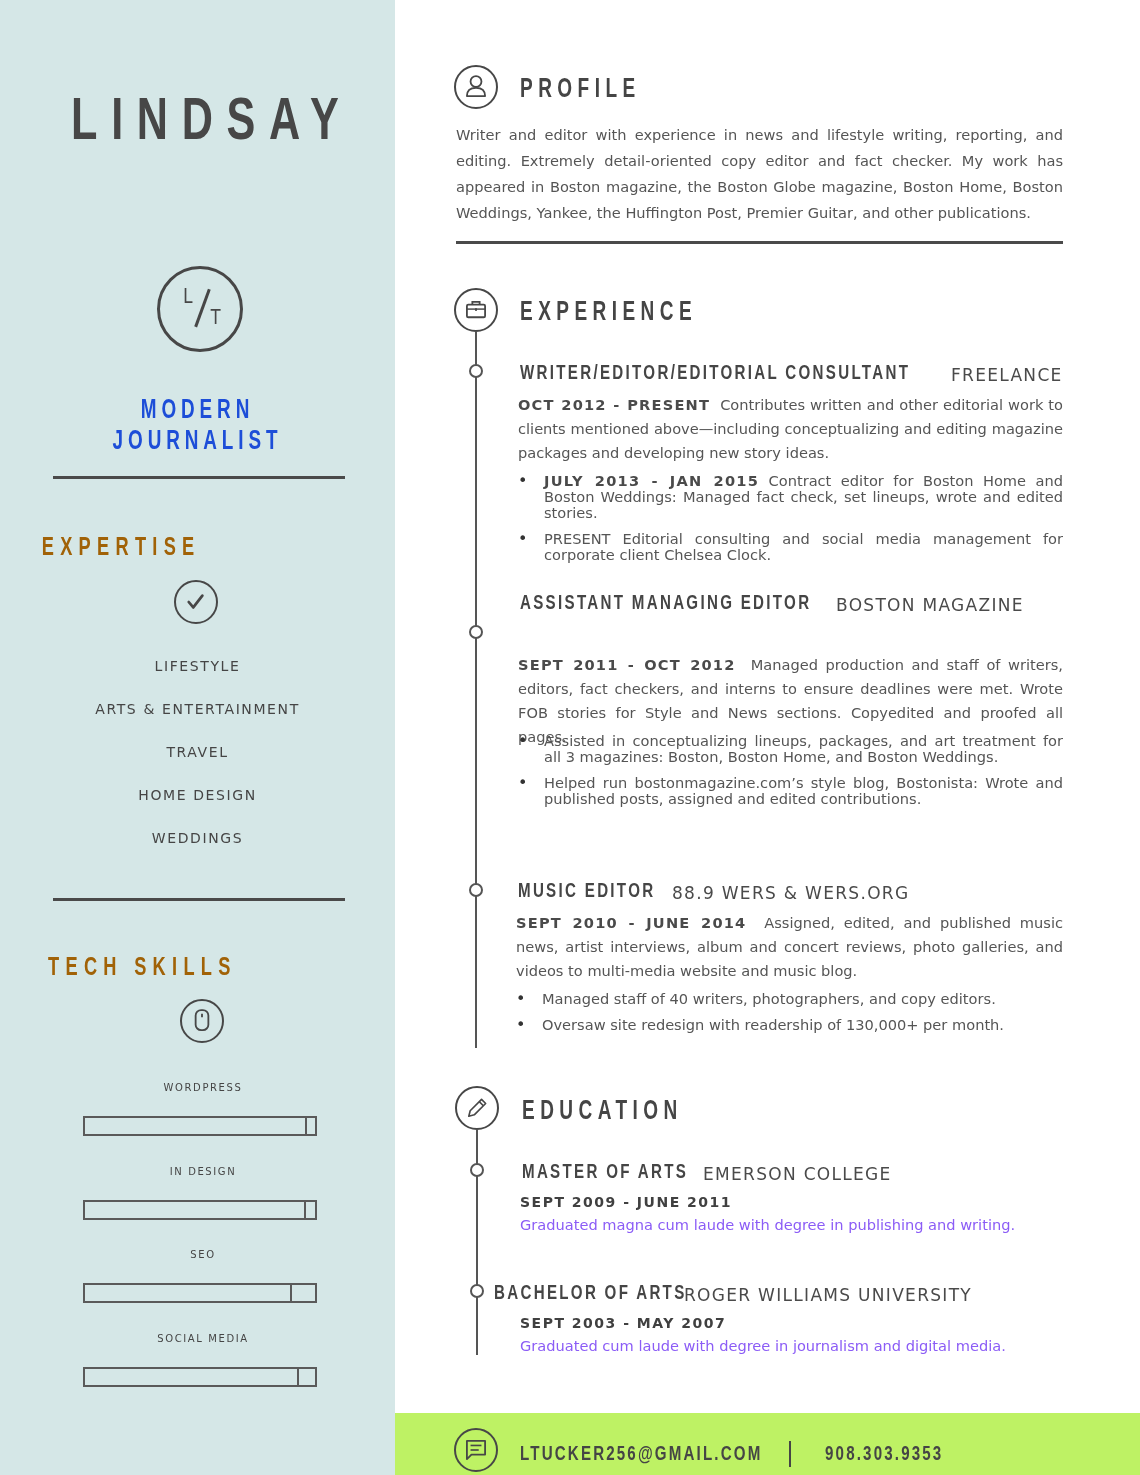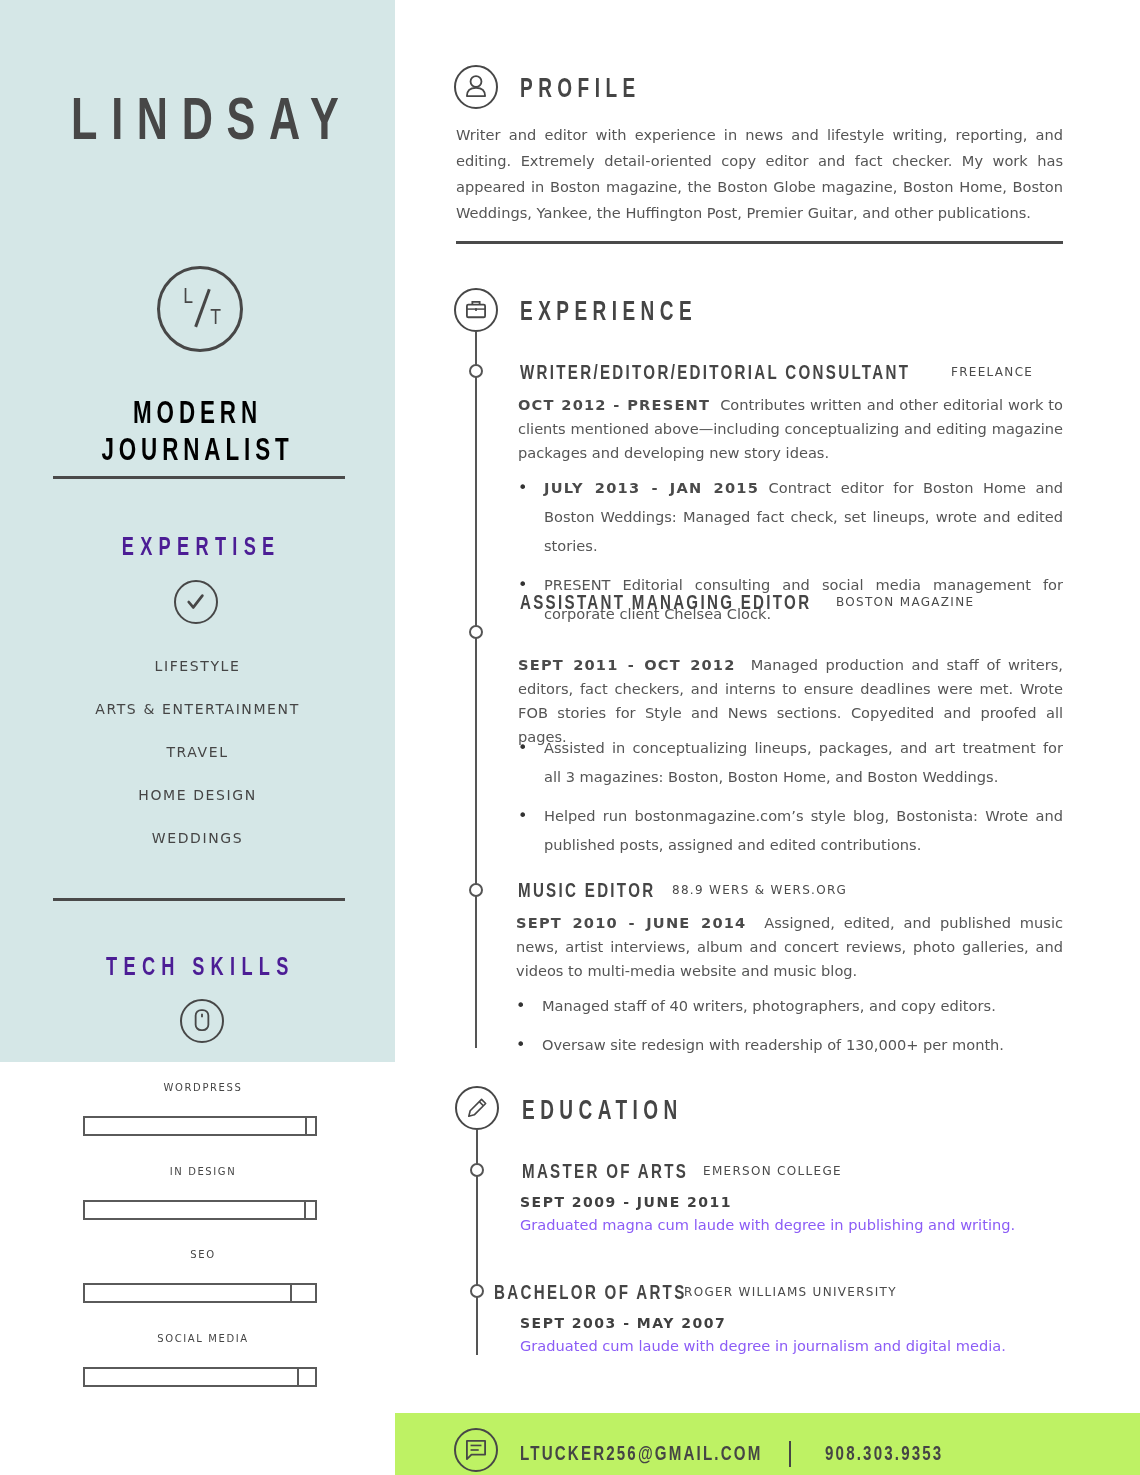--- a/index.html
+++ b/index.html
@@ -1,34 +1,34 @@
 <!DOCTYPE html>
 <html><head>
 <meta charset="utf-8">
 <style>
   * { margin: 0; padding: 0; box-sizing: border-box; }
   html, body { width: 1140px; height: 1475px; background: #ffffff; overflow: hidden; }
   body { position: relative; font-family: "DejaVu Sans", sans-serif; color: #4a4a4a; }
 
   
-  .left { position: absolute; left: 0; top: 0; width: 395px; height: 1062px; background: #d5e7e7; }
+  .left { position: absolute; left: 0; top: 0; width: 395px; height: 1475px; background: #d5e7e7; }
   .name-line { position: absolute; left: 0; width: 395px; text-align: center; font-family: "Liberation Sans", sans-serif; font-weight: bold; font-size: 60px; letter-spacing: 19px; color: #474747; }
   .name-line span { display: inline-block; transform: scaleX(0.72); transform-origin: center; padding-left: 19px; }
 
   .monogram { position: absolute; left: 157px; top: 266px; width: 86px; height: 86px; border: 3px solid #474747; border-radius: 50%; }
   .monogram .l { position: absolute; left: 22px; top: 14px; font-family: "Liberation Sans", sans-serif; font-size: 22px; color: #474747; transform: scaleX(0.8); }
   .monogram .slash { position: absolute; left: 41px; top: 19px; width: 2.5px; height: 40px; background: #474747; transform: rotate(20deg); }
   .monogram .t { position: absolute; left: 49px; top: 35px; font-family: "Liberation Sans", sans-serif; font-size: 22px; color: #474747; transform: scaleX(0.8); }
 
-  .role { position: absolute; left: 0; width: 395px; top: 394px; text-align: center; font-family: "Liberation Sans", sans-serif; font-weight: bold; font-size: 32px; color: #000000; letter-spacing: 7px; }
+  .role { position: absolute; left: 0; width: 395px; top: 394px; text-align: center; font-family: "Liberation Sans", sans-serif; font-weight: bold; font-size: 27px; color: #1d4ed8; letter-spacing: 7px; }
   .role span { display: inline-block; transform: scaleX(0.7); transform-origin: center; }
 
   .rule-left { position: absolute; left: 53px; width: 292px; height: 3px; background: #4a4a4a; }
 
-  .left-heading { position: absolute; left: 0; width: 395px; text-align: center; font-family: "Liberation Sans", sans-serif; font-weight: bold; font-size: 26px; color: #4c1d95; letter-spacing: 9px; }
+  .left-heading { position: absolute; left: 0; width: 395px; text-align: left; font-family: "Liberation Sans", sans-serif; font-weight: bold; font-size: 26px; color: #a16207; letter-spacing: 9px; }
   .left-heading span { display: inline-block; transform: scaleX(0.7); transform-origin: center; padding-left: 9px; }
 
   .circle-icon { position: absolute; border: 2px solid #474747; border-radius: 50%; }
   .circle-icon svg { position: absolute; left: 0; top: 0; width: 100%; height: 100%; }
 
   .exp-item { position: absolute; left: 0; width: 395px; text-align: center; font-size: 14px; letter-spacing: 1.6px; color: #454545; font-family: "DejaVu Sans", sans-serif; }
 
   .skill-label { position: absolute; left: 83px; width: 240px; text-align: center; font-size: 10px; letter-spacing: 1.6px; color: #454545; }
   .skill-bar { position: absolute; left: 83px; width: 234px; height: 20px; border: 2px solid #5a5a5a; }
   .skill-bar .marker { position: absolute; top: -2px; bottom: -2px; width: 2px; background: #5a5a5a; }
@@ -39,24 +39,24 @@
 
   .para { position: absolute; font-size: 14.6px; line-height: 26px; color: #555; text-align: justify; }
   .para.tight { line-height: 24px; }
   .rule-right { position: absolute; left: 456px; width: 607px; height: 3px; background: #4a4a4a; }
 
   .timeline { position: absolute; width: 2px; background: #555; }
   .node { position: absolute; width: 14px; height: 14px; border: 2px solid #555; border-radius: 50%; background: #fff; }
 
   .job-title { position: absolute; white-space: nowrap; }
   .job-title .t { font-family: "Liberation Sans", sans-serif; font-weight: bold; font-size: 21px; letter-spacing: 3.2px; color: #454545; display: inline-block; transform: scaleX(0.72); transform-origin: left center; }
-  .job-title .org { position: absolute; top: 5px; font-size: 12px; letter-spacing: 1.3px; color: #4a4a4a; }
+  .job-title .org { position: absolute; top: 5px; font-size: 17px; letter-spacing: 1.3px; color: #4a4a4a; }
 
   .date { font-weight: bold; letter-spacing: 1.2px; color: #4a4a4a; }
-  .bullets { position: absolute; list-style: none; font-size: 14.6px; line-height: 29px; color: #555; }
+  .bullets { position: absolute; list-style: none; font-size: 14.6px; line-height: 16px; color: #555; }
   .bullets li { position: relative; padding-left: 26px; margin-bottom: 10px; text-align: justify; }
   .bullets li::before { content: "•"; position: absolute; left: 0; top: 0; color: #333; font-size: 16px; }
 
   .edu-date { position: absolute; font-size: 14px; font-weight: bold; letter-spacing: 1.5px; color: #404040; }
   .edu-desc { position: absolute; font-size: 14.6px; color: #8b5cf6; }
 
   .footer { position: absolute; left: 395px; top: 1401px; width: 887px; height: 74px; background: #bef264; margin-top: 12px; }
   .footer-text { position: absolute; top: 28px; font-family: "Liberation Sans", sans-serif; font-weight: bold; font-size: 21px; letter-spacing: 3px; color: #454545; white-space: nowrap; }
   .footer-text span { display: inline-block; transform: scaleX(0.72); transform-origin: left center; }
   .footer-sep { position: absolute; left: 394px; top: 28px; width: 2px; height: 26px; background: #454545; }

